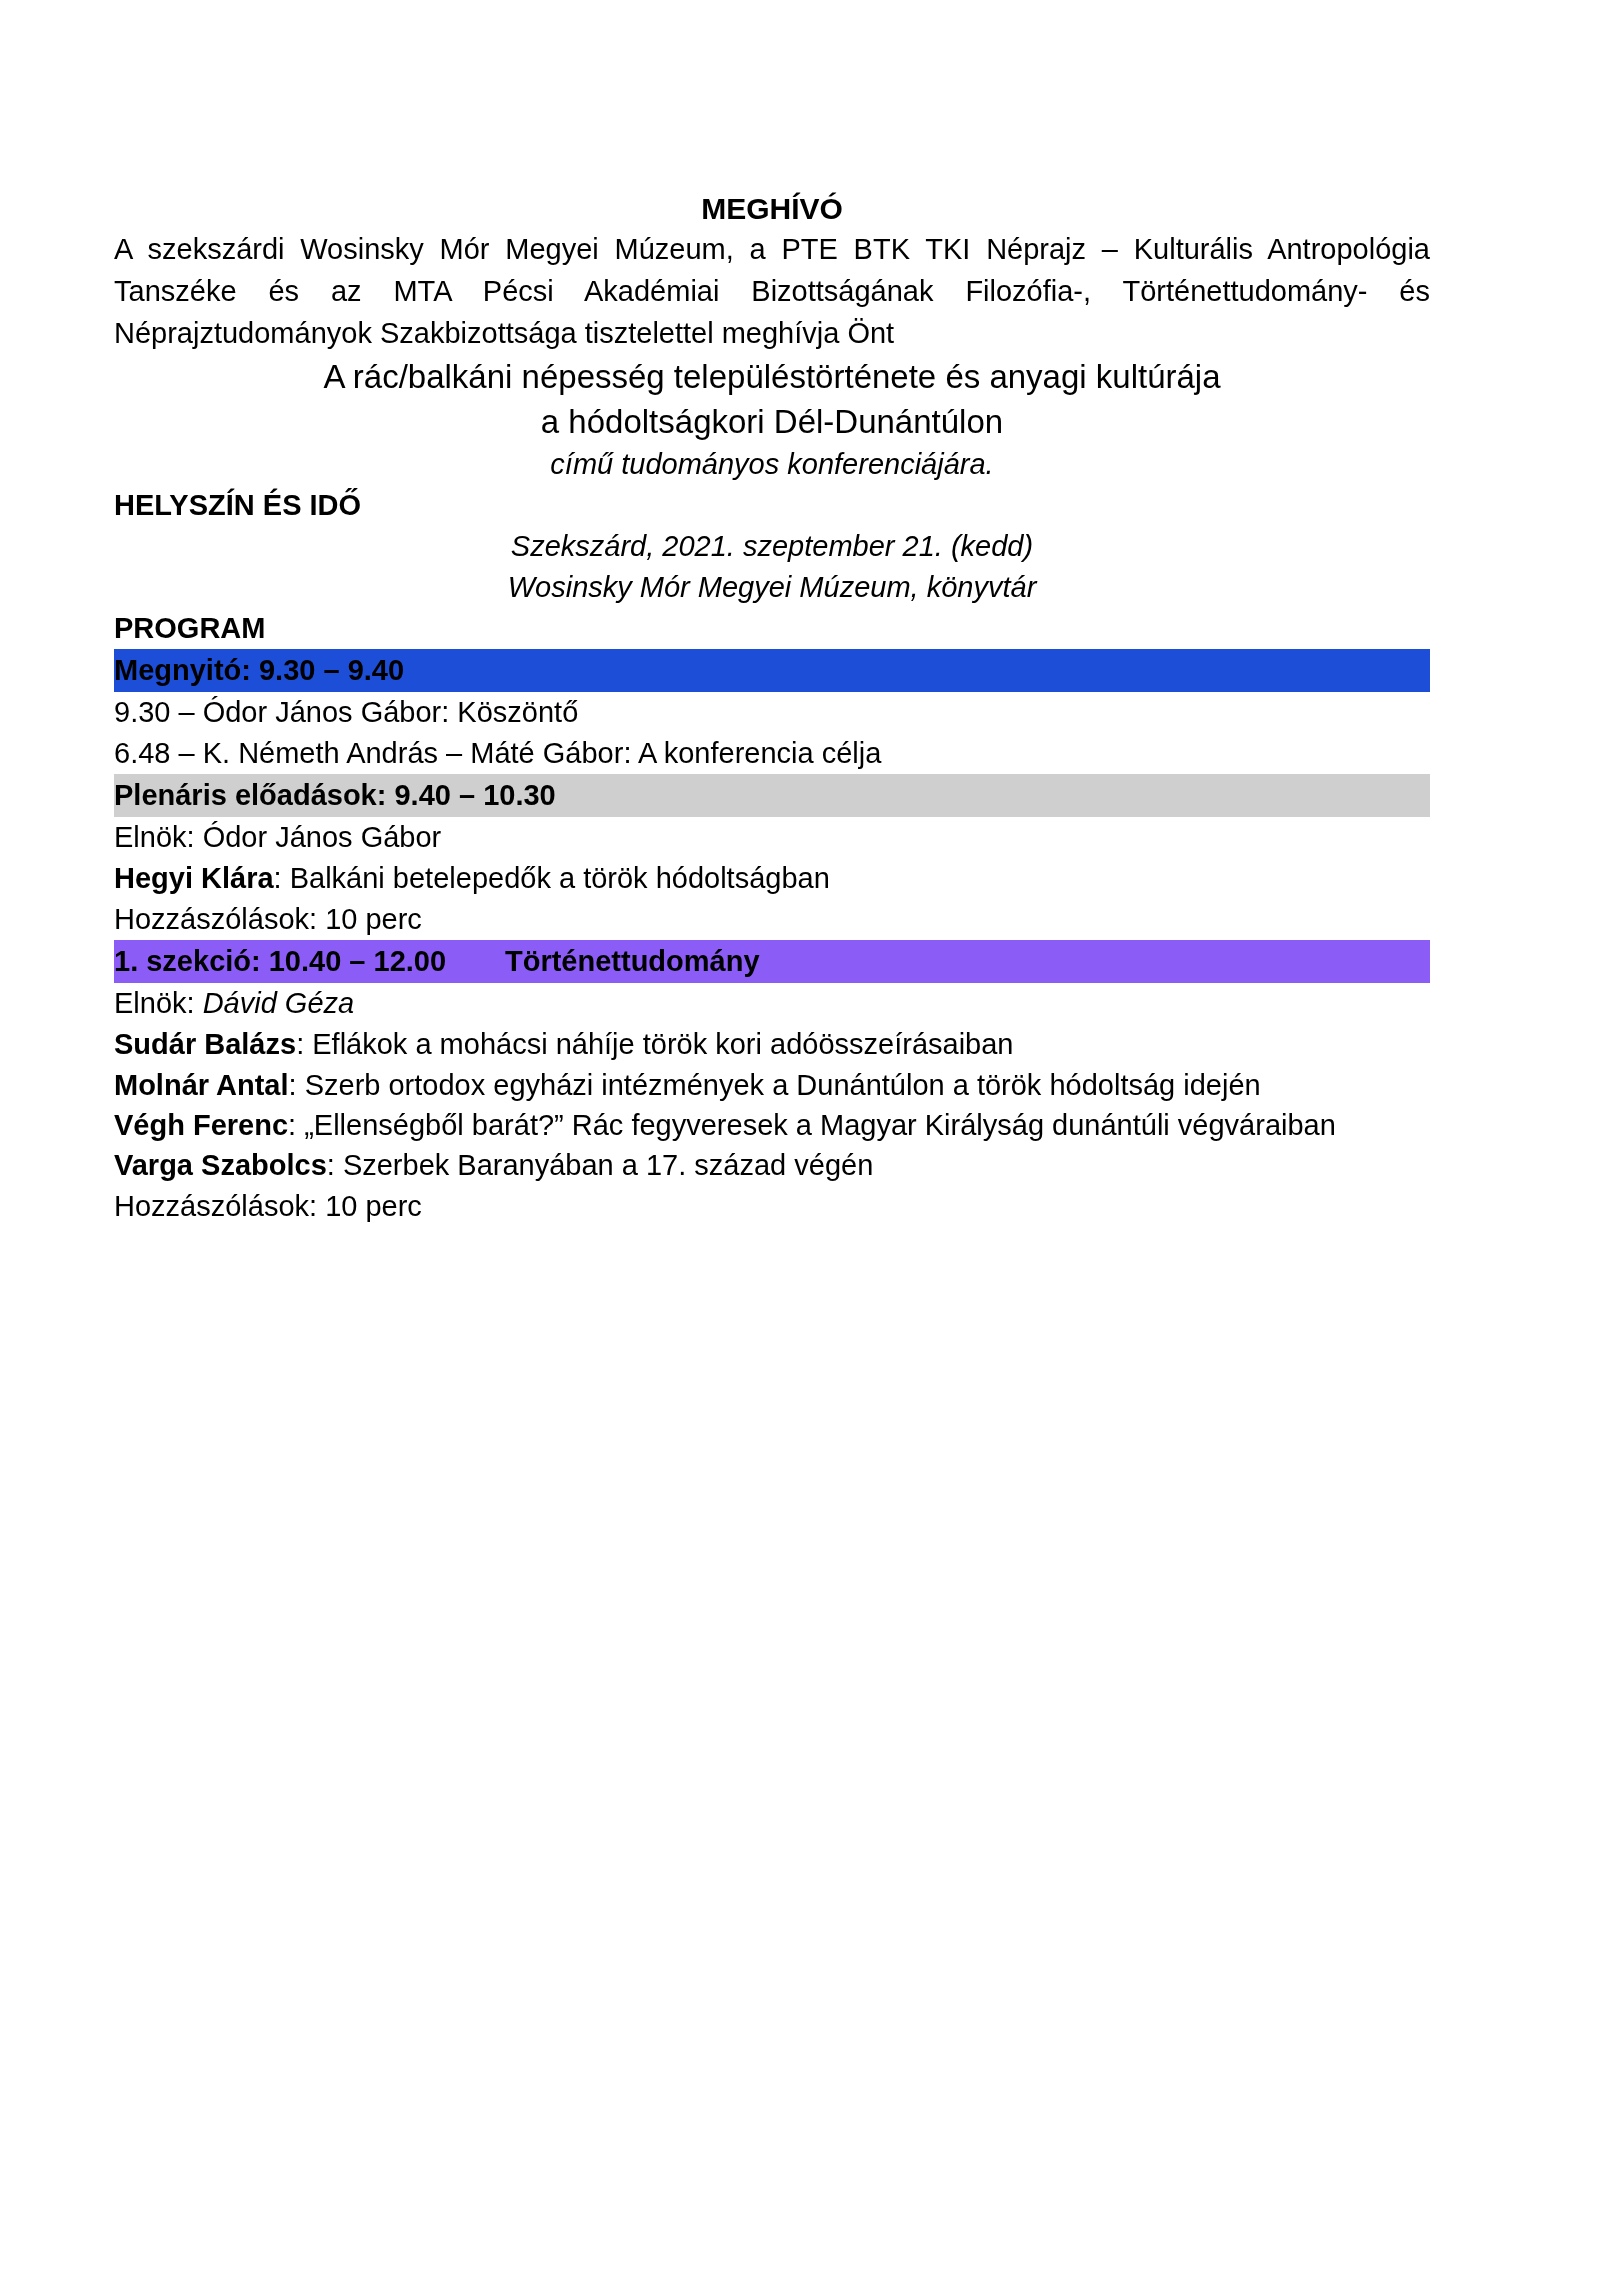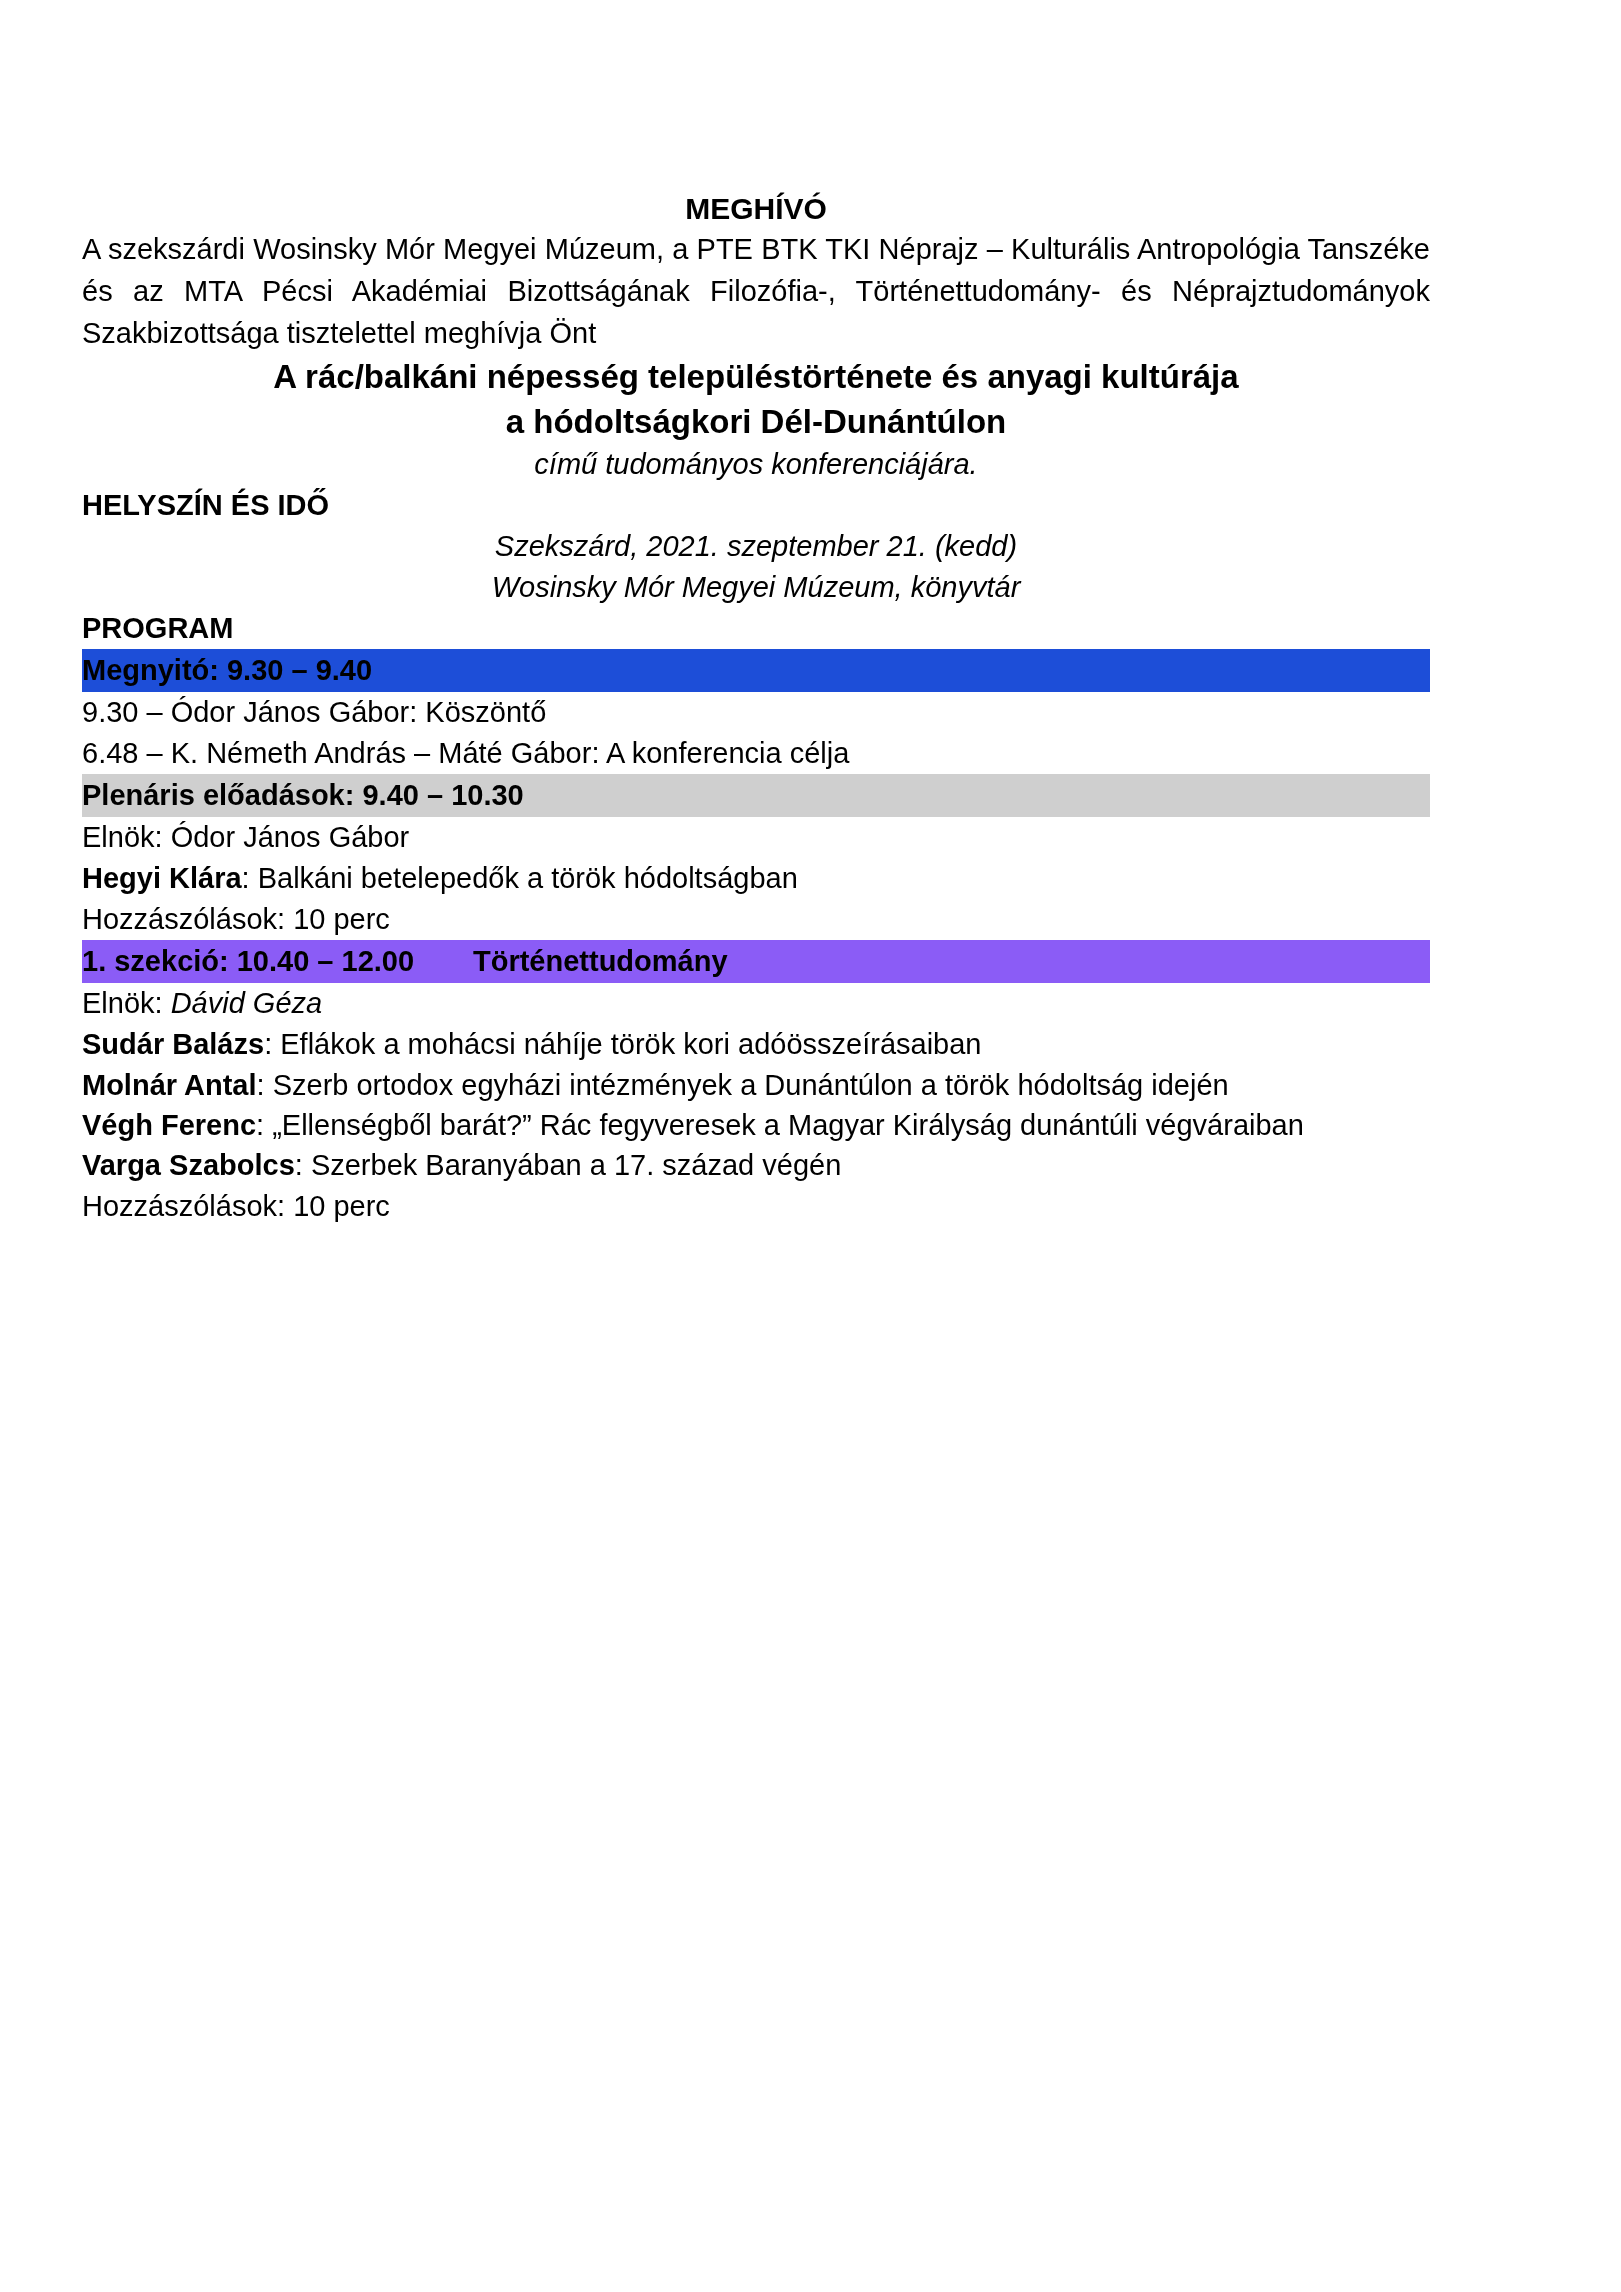--- a/index.html
+++ b/index.html
@@ -12,42 +12,42 @@
     position: relative;
     width: 1621px;
     height: 2293px;
     margin: 0 auto;
     background: #ffffff;
     color: #000000;
     font-family: "Liberation Sans", "DejaVu Sans", sans-serif;
     font-size: 29px;
     line-height: 41px;
     box-sizing: border-box;
-    padding: 189px 191px 0 82px;
+    padding: 189px 191px 0 114px;
     overflow: hidden;
   }
   .page p, .page h1, .page div.block {
     margin: 0;
     padding: 0;
   }
   .doc-title {
     font-size: 30px;
     font-weight: bold;
     text-align: center;
     line-height: 39px;
   }
   .intro {
     margin-top: 44px;
     text-align: justify;
     line-height: 42px;
   }
   .conf-title {
     margin-top: 49px;
     font-size: 33px;
-    font-weight: bold;
+    font-weight: normal;
     text-align: center;
     line-height: 45px;
   }
   .subtitle {
     margin-top: 44px;
     font-style: italic;
     text-align: center;
   }
   .heading {
     margin-top: 37px;

